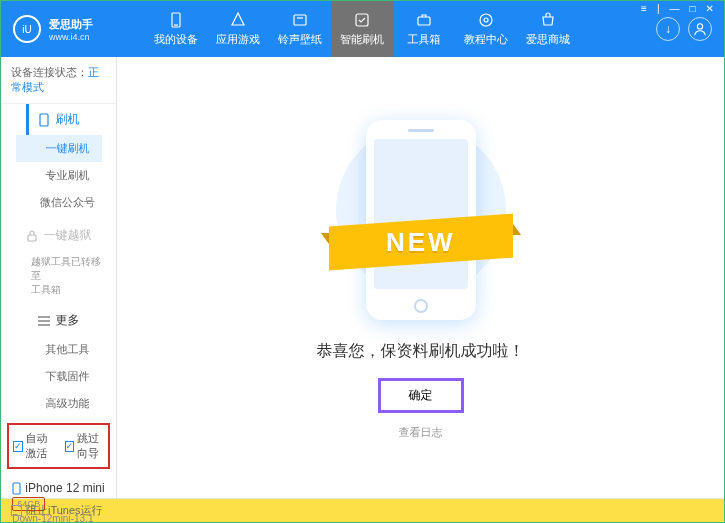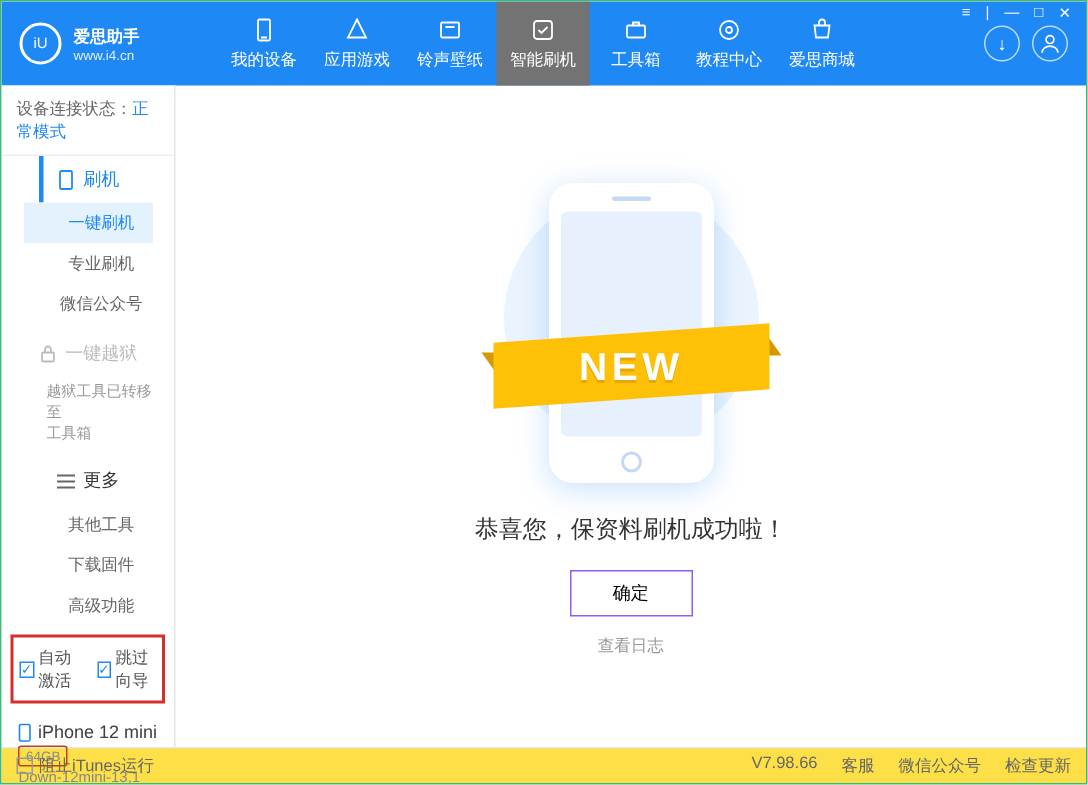--- a/index.html
+++ b/index.html
@@ -48,21 +48,21 @@
 .phone-body { position: absolute; width: 110px; height: 200px; background: #fff; border-radius: 16px; left: 15px; top: 5px; box-shadow: 0 4px 20px rgba(30,136,245,0.25); }
 .phone-screen { position: absolute; width: 94px; height: 150px; background: #e7f0fd; left: 23px; top: 24px; border-radius: 4px; }
 .phone-btn { position: absolute; width: 14px; height: 14px; border: 2px solid #c5d9f3; border-radius: 50%; left: 63px; bottom: 12px; }
 .phone-speaker { position: absolute; width: 26px; height: 3px; background: #c5d9f3; border-radius: 2px; left: 57px; top: 14px; }
 .new-banner { position: absolute; left: -22px; top: 105px; width: 184px; height: 44px; background: #ffc107; transform: skewY(-4deg); display: flex; align-items: center; justify-content: center; }
 .new-text { font-size: 26px; font-weight: 900; color: #fff; letter-spacing: 3px; transform: skewY(4deg); text-shadow: 0 2px 0 #e6a800; }
 .banner-fold-l { position: absolute; left: -30px; top: 118px; width: 0; height: 0; border-top: 14px solid #d49800; border-left: 10px solid transparent; }
 .banner-fold-r { position: absolute; right: -30px; top: 106px; width: 0; height: 0; border-bottom: 14px solid #d49800; border-right: 10px solid transparent; }
 
 .success-text { font-size: 16px; color: #333; margin-bottom: 16px; }
-.ok-btn { padding: 6px 28px; border: 1px solid #8b5cf6; background: #fff; font-size: 12px; cursor: pointer; margin-bottom: 12px; }
+.ok-btn { padding: 6px 28px; border: 3px solid #8b5cf6; background: #fff; font-size: 12px; cursor: pointer; margin-bottom: 12px; }
 .log-link { font-size: 11px; color: #999; cursor: pointer; }
 
 .footer { height: 24px; border-top: 1px solid #e5e5e5; display: flex; align-items: center; padding: 0 10px; font-size: 11px; color: #666; background: #fde047; }
 .footer-left { display: flex; align-items: center; gap: 4px; cursor: pointer; }
 .footer-cb { width: 11px; height: 11px; border: 1px solid #999; }
 .footer-right { margin-left: auto; display: flex; gap: 16px; }
 .footer-link { cursor: pointer; }
 </style>
 </head>
 <body>
@@ -246,19 +246,13 @@
     <button class="ok-btn">确定</button>
     <div class="log-link">查看日志</div>
   </div>
 </div>
 
 <div class="footer">
   <label class="footer-left">
     <span class="footer-cb"></span>
     <span>阻止iTunes运行</span>
   </label>
-  <div class="footer-right">
-    <span class="footer-link">V7.98.66</span>
-    <span class="footer-link">客服</span>
-    <span class="footer-link">微信公众号</span>
-    <span class="footer-link">检查更新</span>
-  </div>
 </div>
 
 </body></html>

